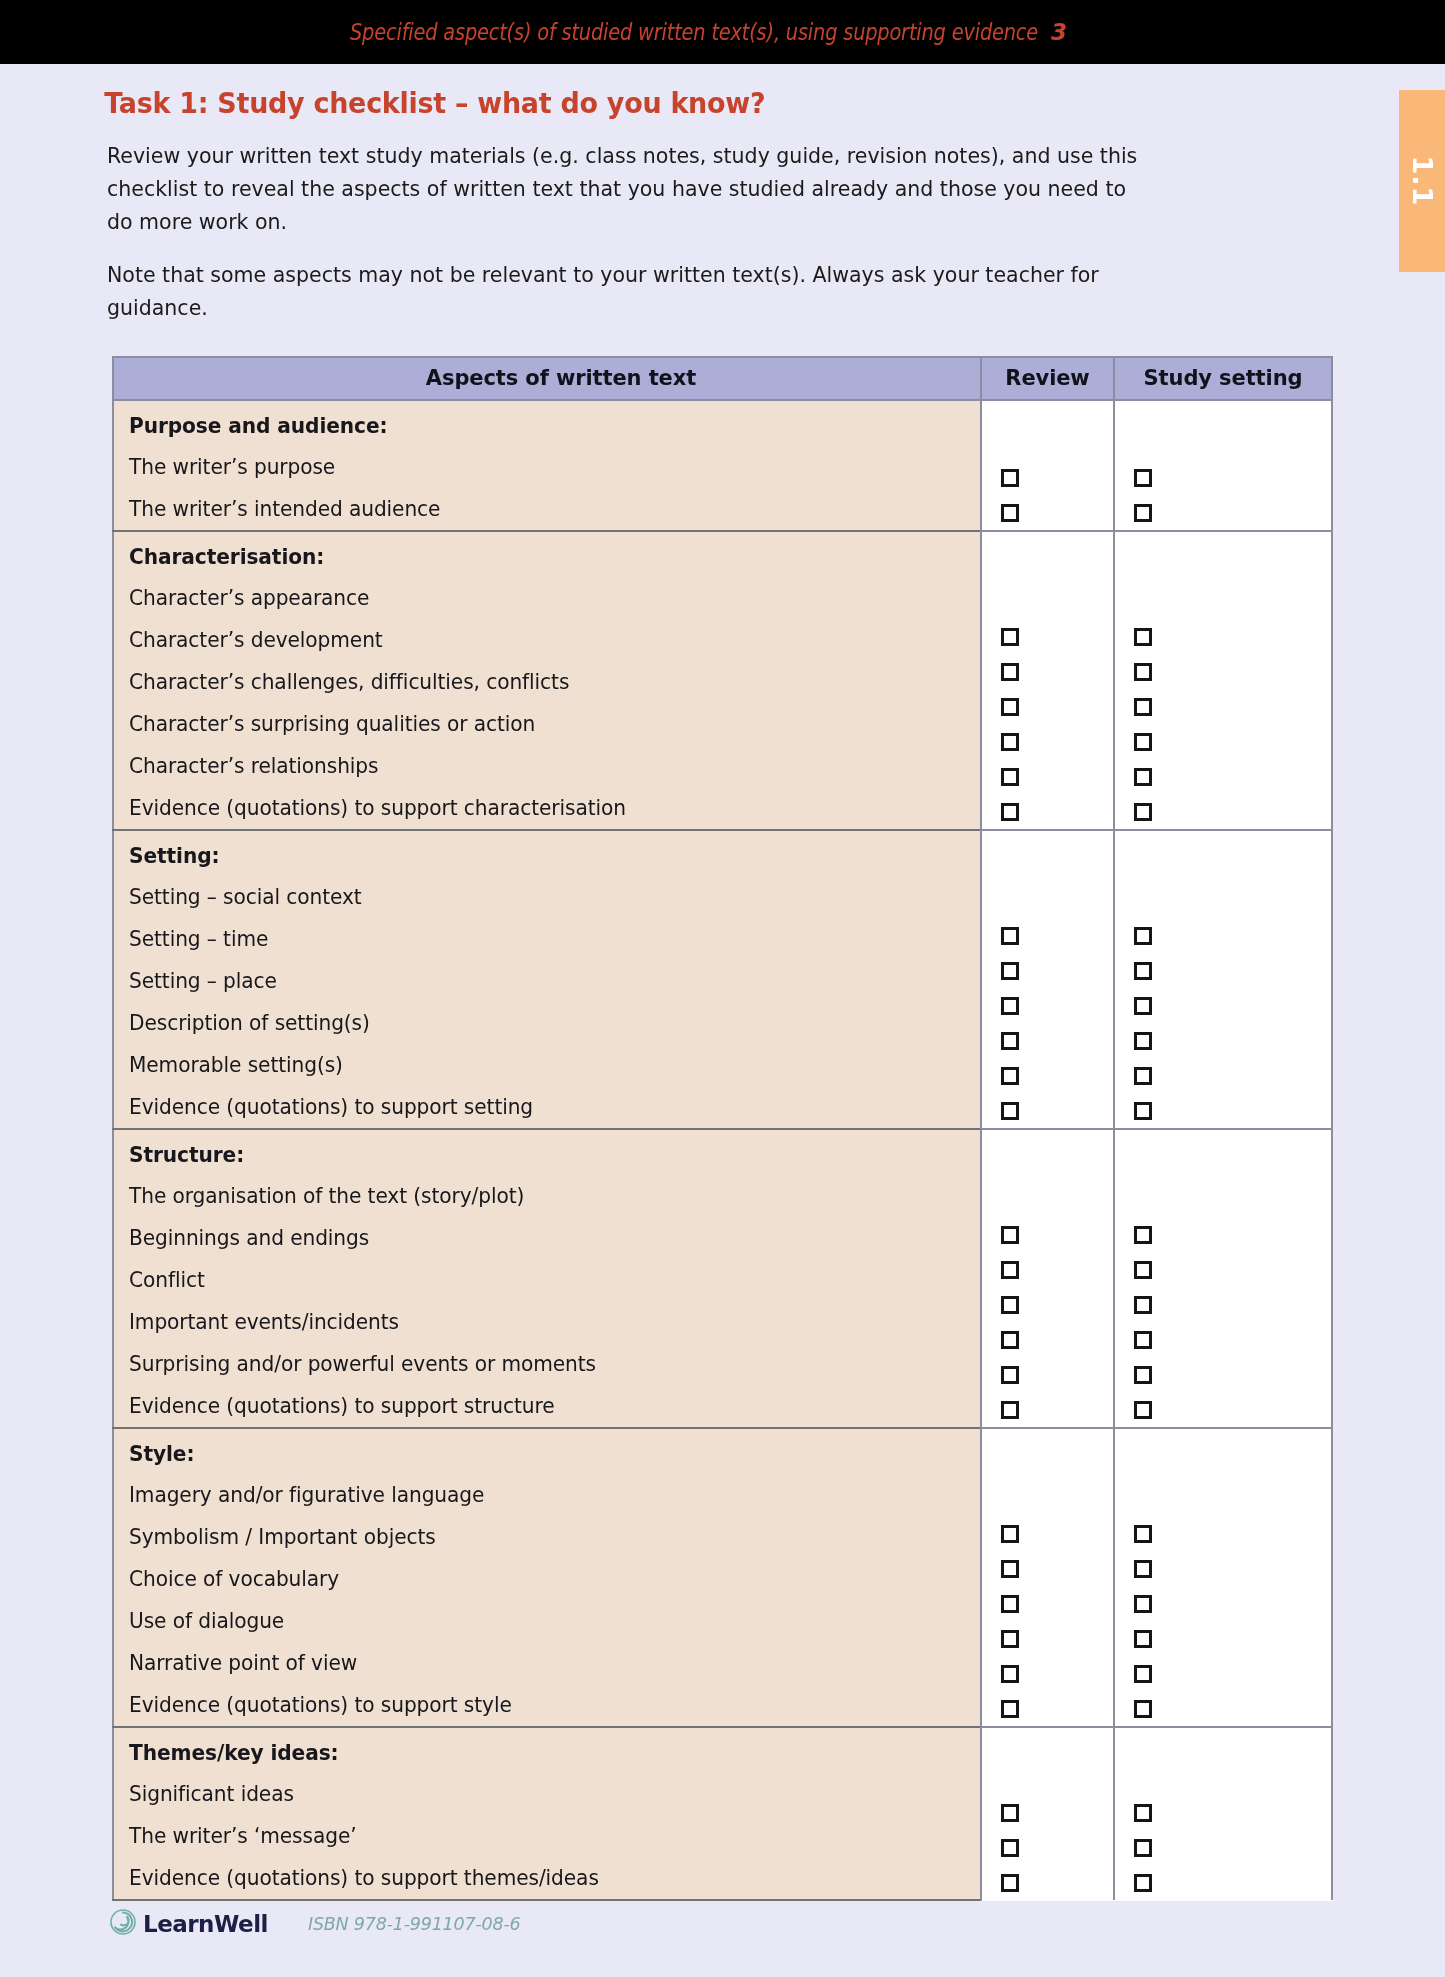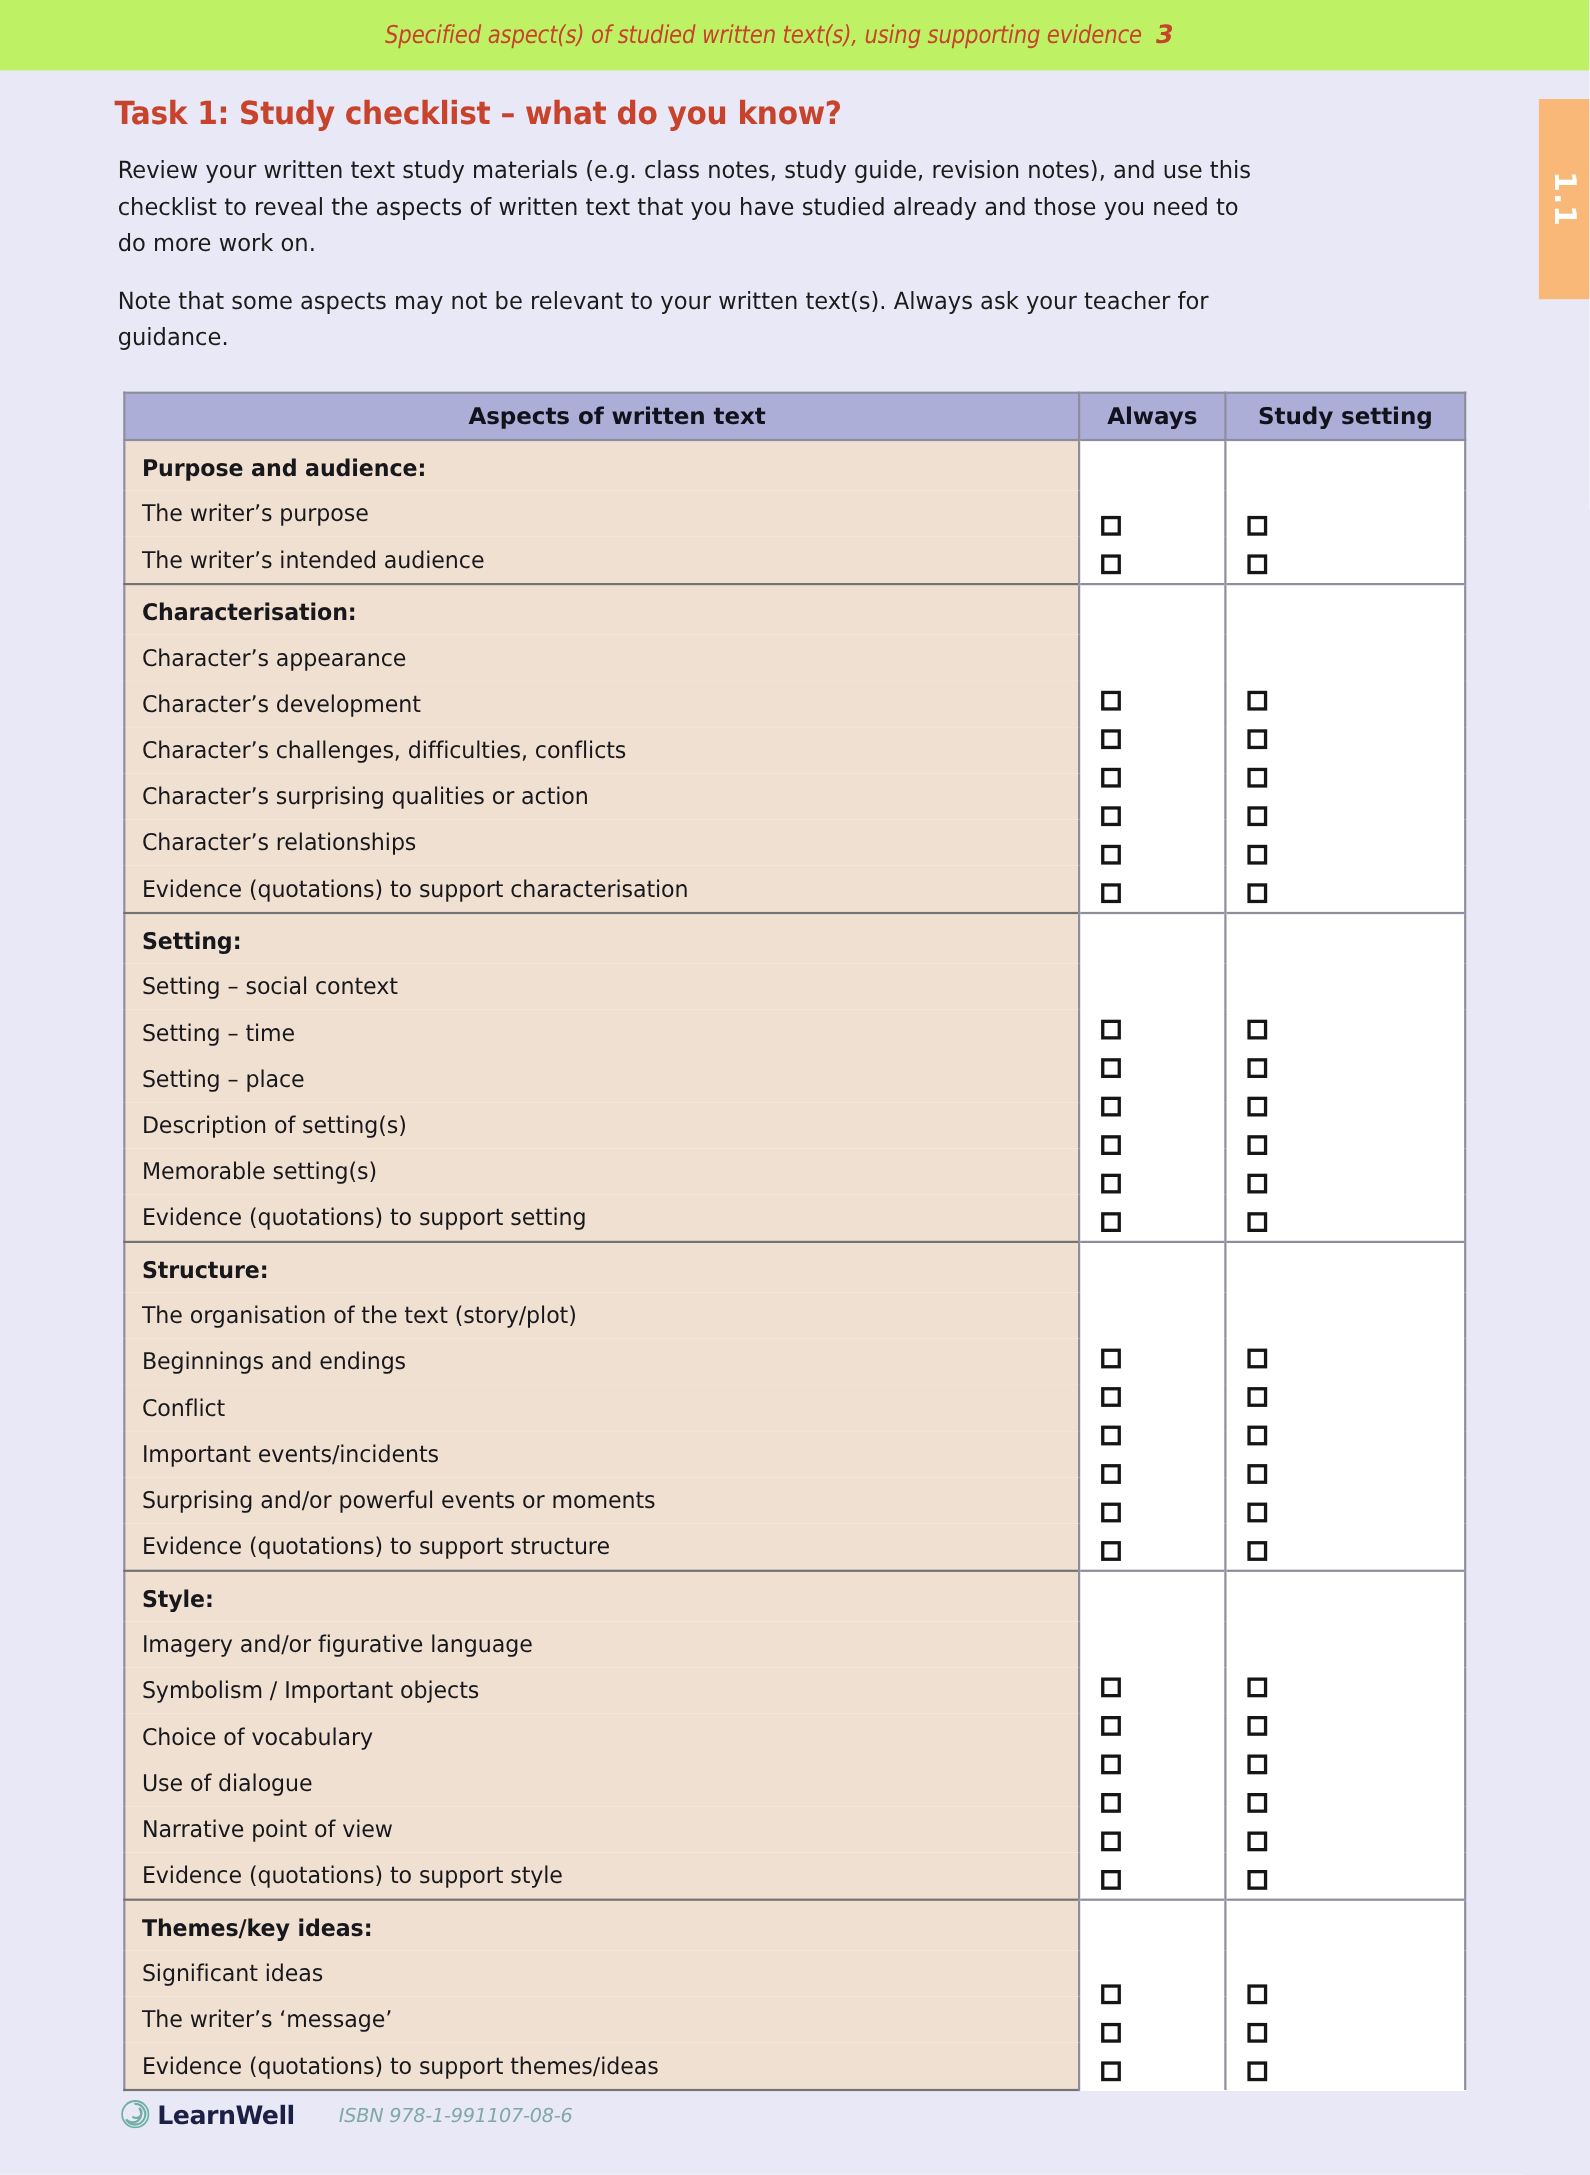--- a/index.html
+++ b/index.html
@@ -14,21 +14,21 @@
     position: relative;
     overflow: hidden;
   }
 
   
   #running-head {
     position: absolute;
     top: 0; left: 0;
     width: 1445px;
     height: 64px;
-    background: #bef264;
+    background: #000000;
     box-sizing: border-box;
   }
   #running-head .rh-inner {
     position: absolute;
     right: 378px;
     top: 0;
     height: 64px;
     display: flex;
     align-items: center;
     gap: 13px;
@@ -236,21 +236,21 @@
   <div id="checklist-wrap">
     <table id="checklist">
       <colgroup>
         <col class="c-aspect">
           <col class="c-studied">
           <col class="c-needed">
       </colgroup>
       <thead>
         <tr>
           <th class="th-aspect">Aspects of written text</th>
-          <th class="th-studied">Always</th>
+          <th class="th-studied">Review</th>
           <th class="th-needed">Study setting</th>
         </tr>
       </thead>
 
     <tbody class="section">
           <tr>
             <td class="aspect heading"><span>Purpose and audience:</span></td>
             <td class="boxcell studied" rowspan="3" style="padding: 0px 0px 0px 19px; vertical-align: top;">
               <div style="display: flex; flex-direction: column; justify-content: flex-end; height: 100%; padding-bottom: 3px;">
                 <div style="height: 35px; display: flex; align-items: center;">

